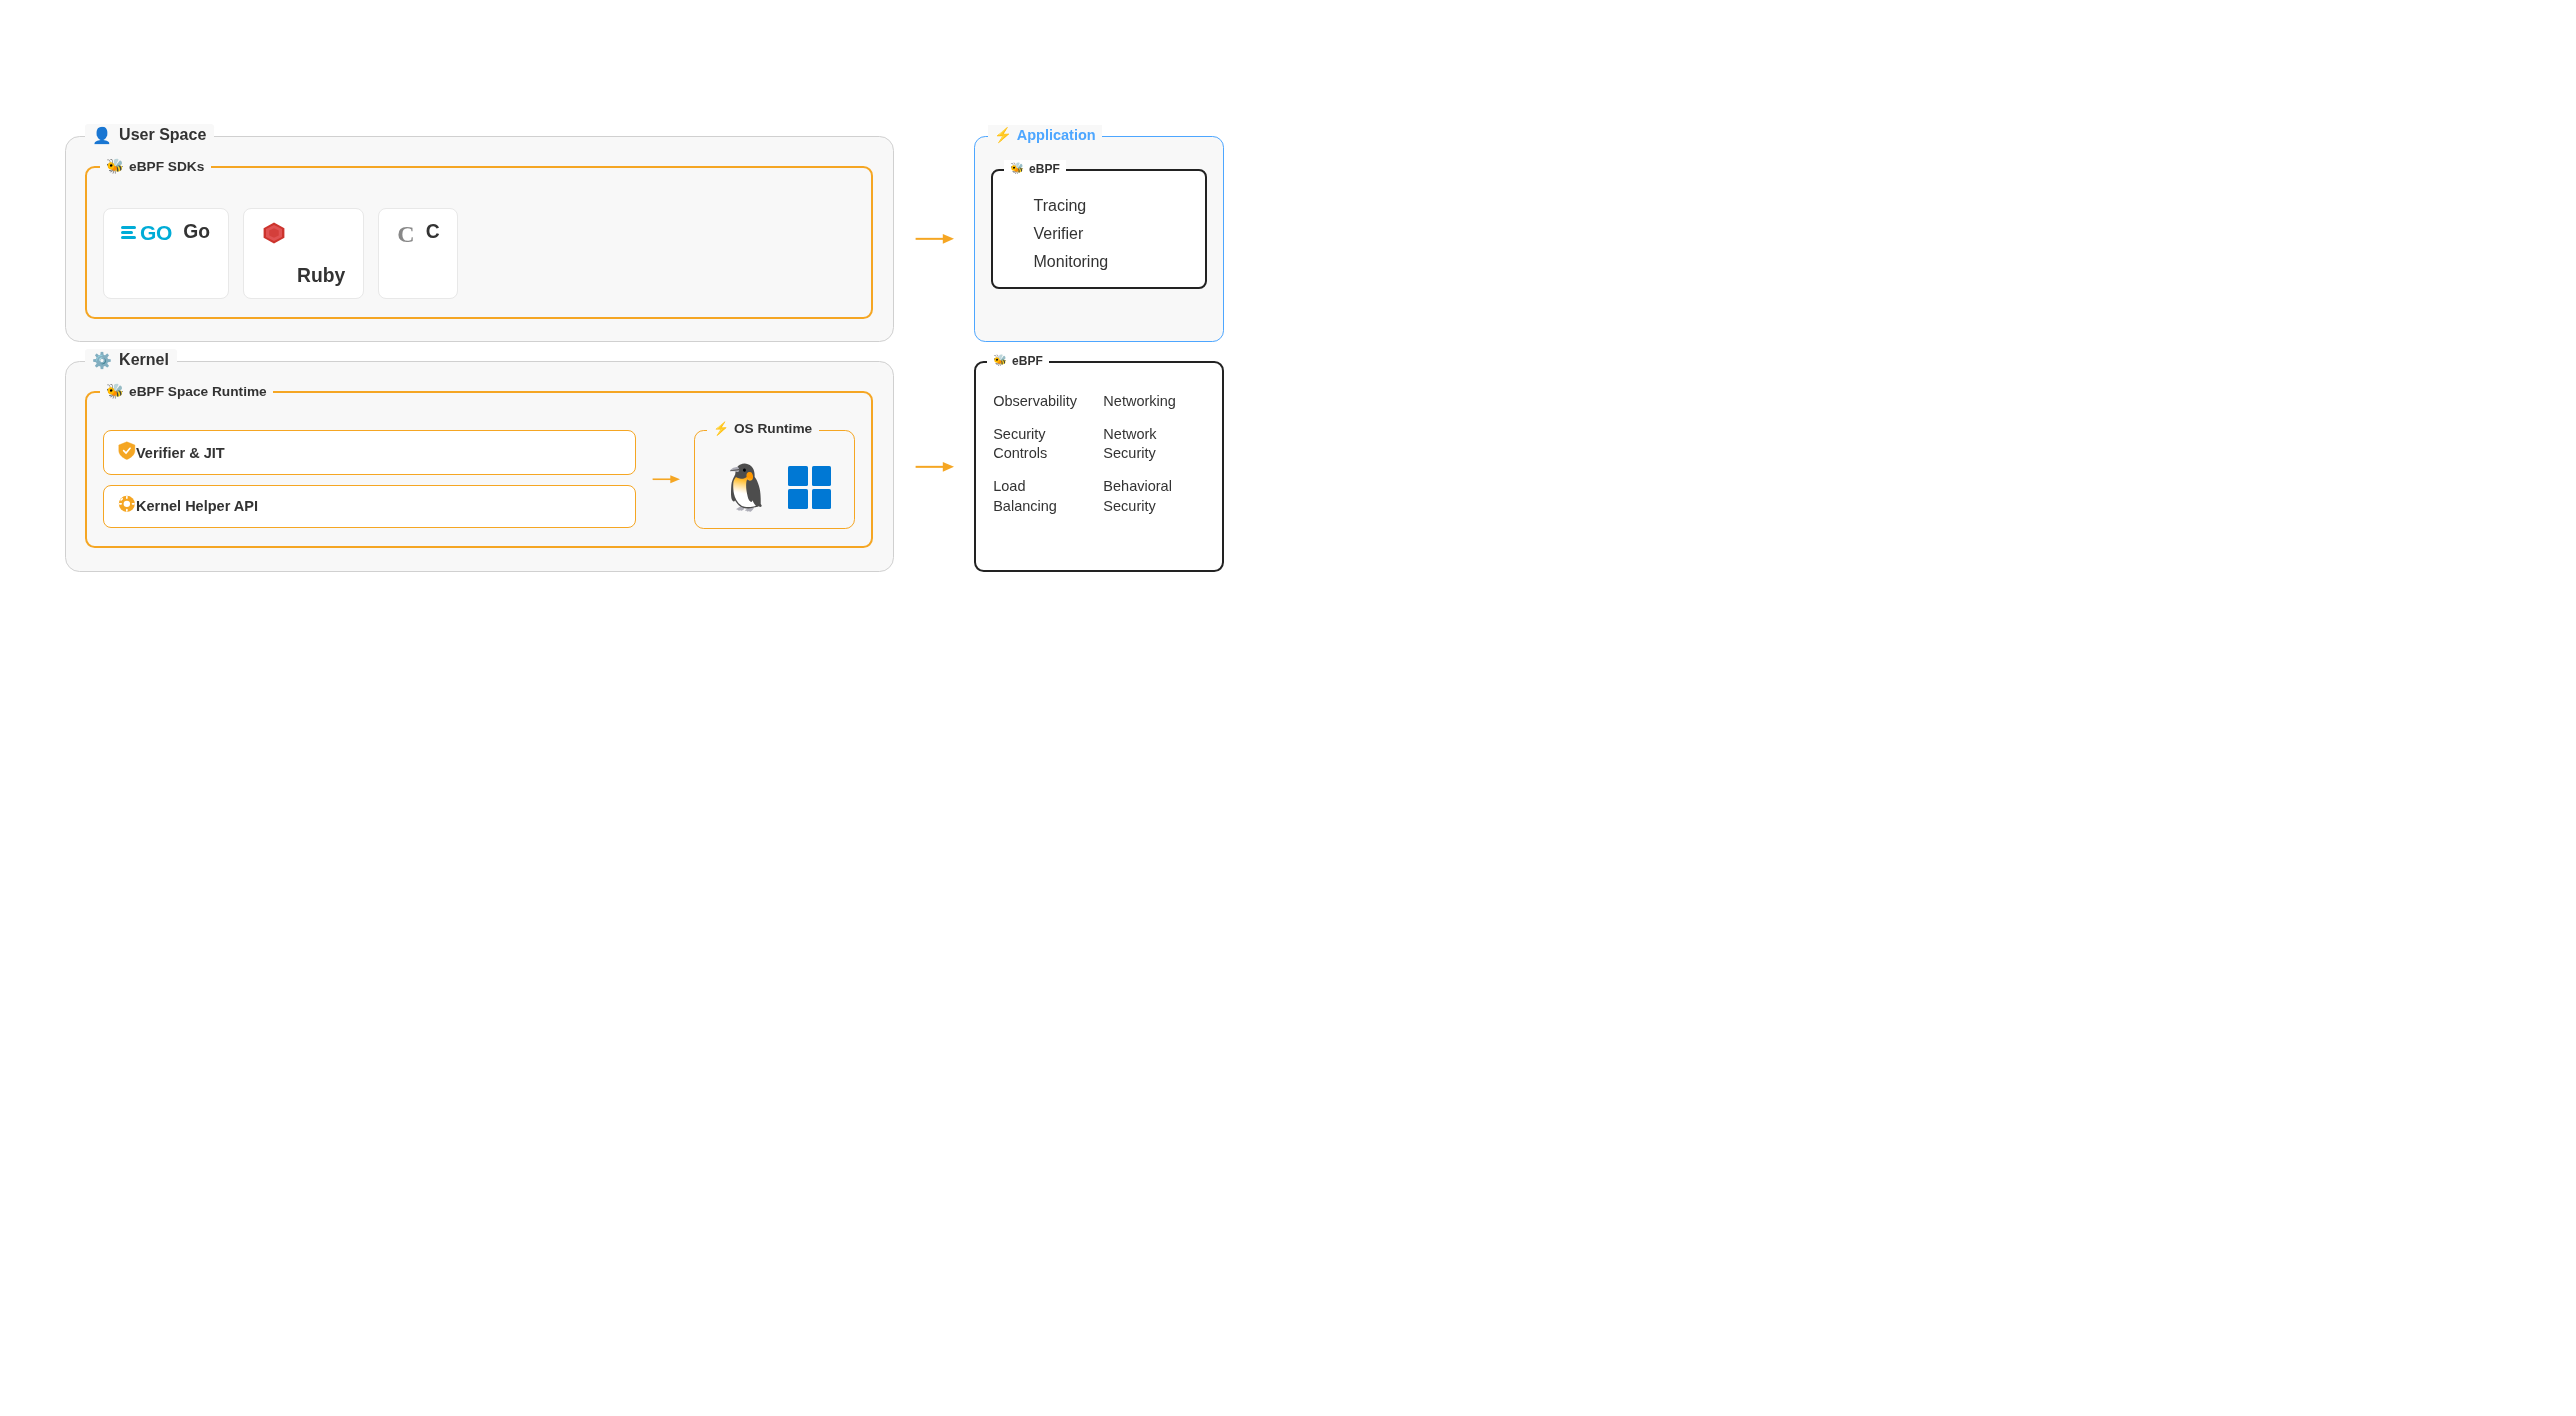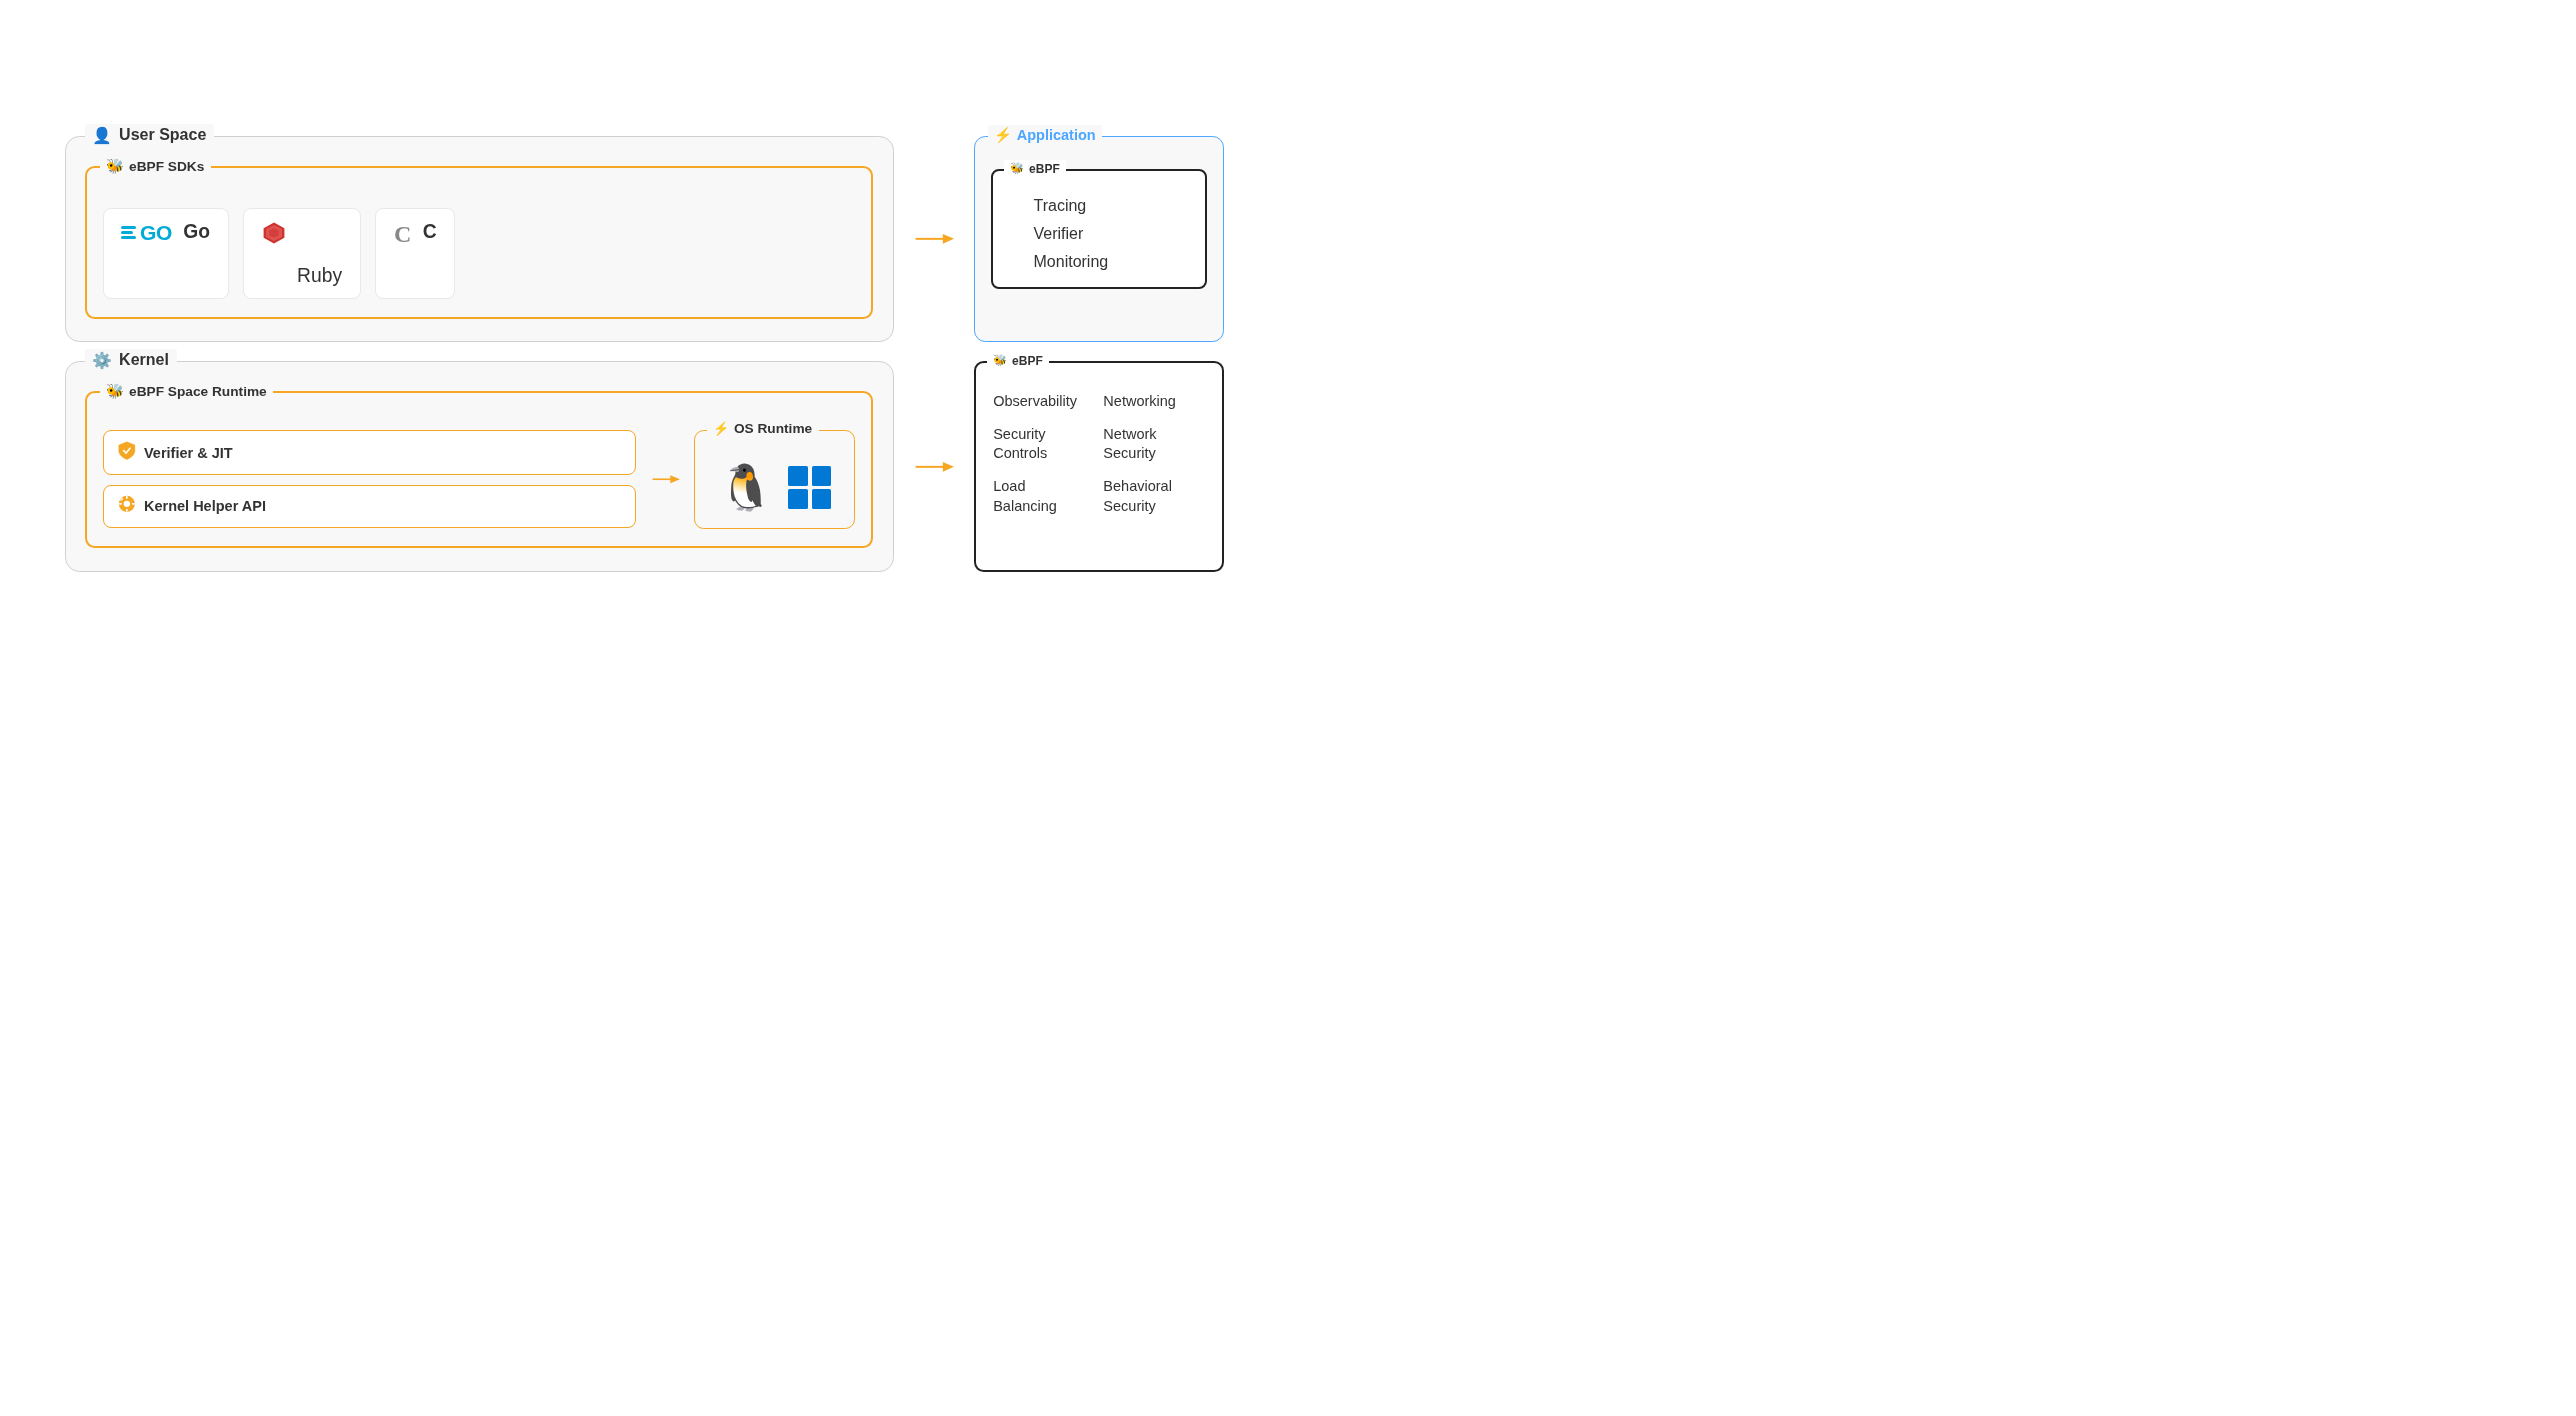--- a/index.html
+++ b/index.html
@@ -196,21 +196,20 @@
       gap: 9.7px;
       flex: 1;
     }
 
     .kpill {
       border: 1.6px solid #f5a623;
       border-radius: 8px;
       padding: 9.7px 14.5px;
       display: flex;
       align-items: center;
-      gap: 8px;
       font-size: 14.5px;
       font-weight: 600;
       color: #333;
       background: #fff;
     }
 
     .kpill-icon {
       font-size: 16px;
     }
 
@@ -345,21 +344,21 @@
             </div>
 
             <div class="pill">
               <span>
                 <svg width="24" height="24" viewBox="0 0 30 30">
                   <polygon points="15,2 28,9 28,21 15,28 2,21 2,9" fill="#cc342d"></polygon>
                   <polygon points="15,5 25,10 25,20 15,25 5,20 5,10" fill="#e05252"></polygon>
                   <polygon points="15,9 21,12 21,18 15,21 9,18 9,12" fill="#cc342d" opacity="0.6"></polygon>
                 </svg>
               </span>
-              <span style="font-size:19.3px;font-weight:400;color:#333;margin-top:44px;">Ruby</span>
+              <span style="font-size:19.3px;font-weight:700;color:#333;margin-top:44px;">Ruby</span>
             </div>
 
             <div class="pill">
               <span style="font-size:24px;font-weight:700;color:#888;font-family:serif;">C</span>
               <span style="font-size:19.3px;font-weight:700;color:#333;">C</span>
             </div>
           </div>
         </div>
       </div>
     </div>

